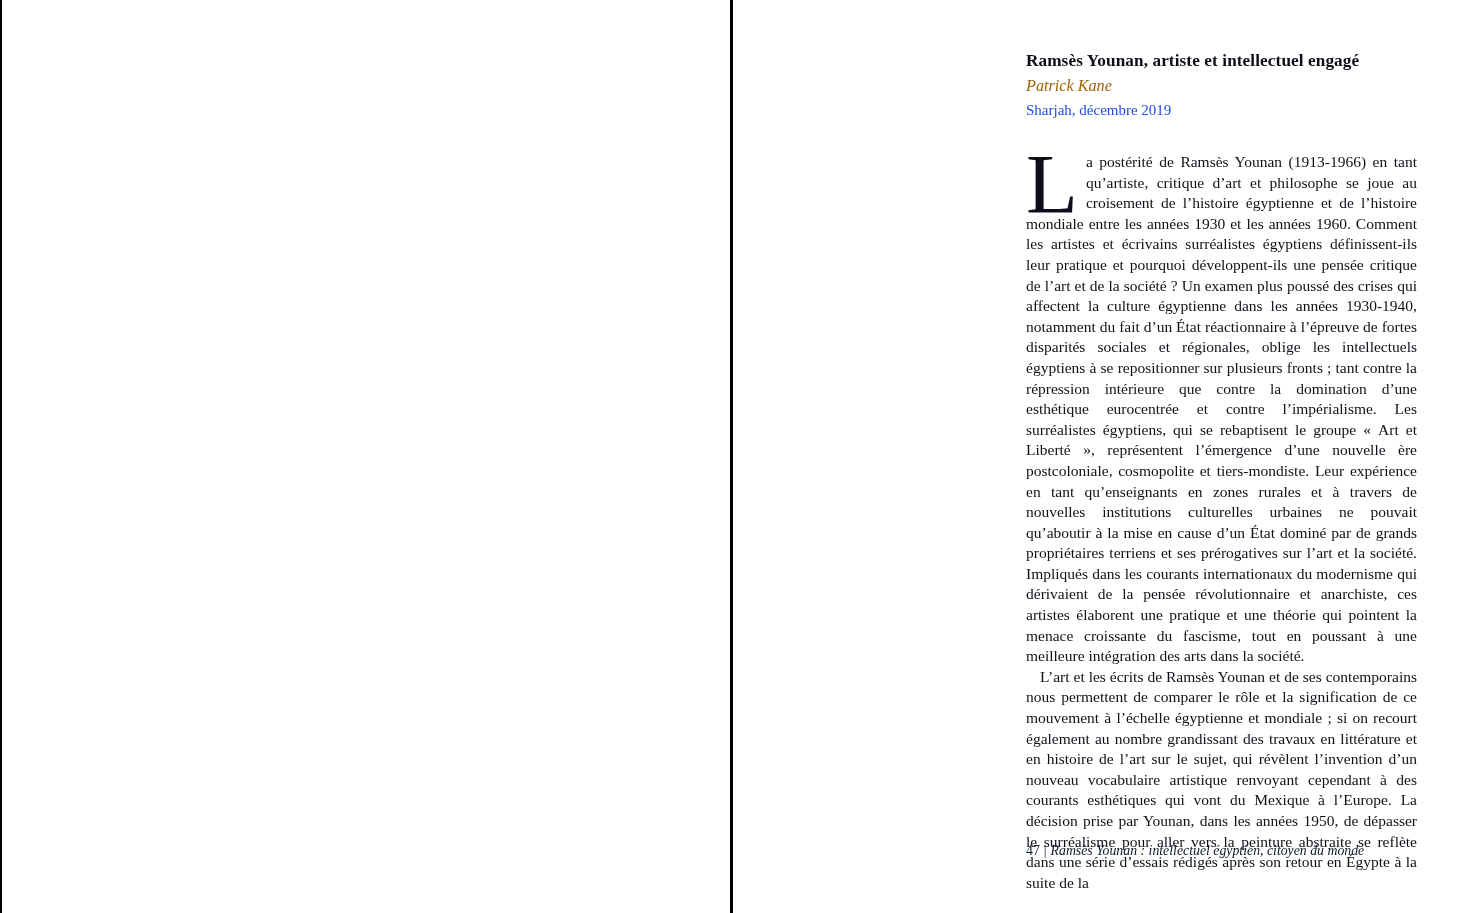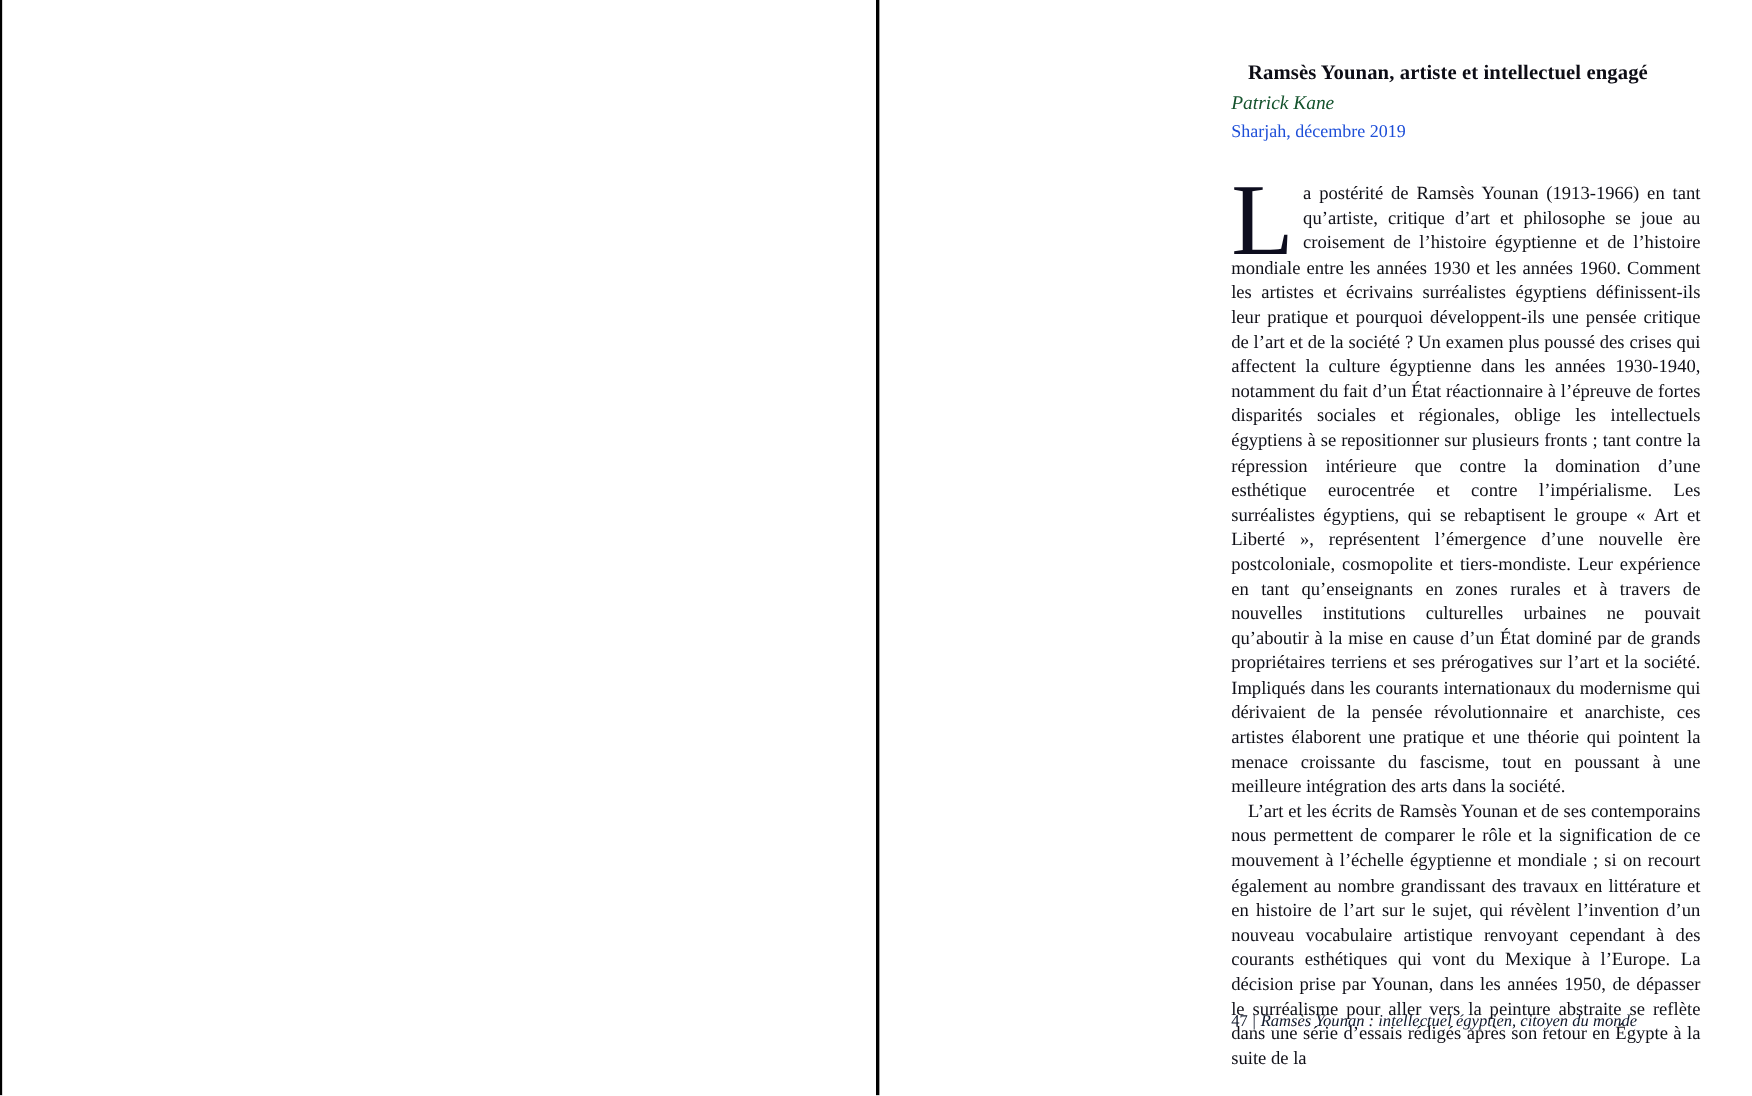--- a/index.html
+++ b/index.html
@@ -51,36 +51,36 @@
   .content {
     position: absolute;
     left: 293px; 
     top: 0;
     width: 391px;
     height: 913px;
   }
   .chapter-title {
     position: absolute;
     top: 51px;
-    left: 14px;
+    left: 0;
     width: 391px;
     margin: 0;
     font-size: 17.2px;
     font-weight: bold;
     letter-spacing: 0.1px;
     color: #0d0d16;
     white-space: nowrap;
   }
   .author-name {
     position: absolute;
     top: 77px;
     left: 0;
     font-style: italic;
     font-size: 16.2px;
-    color: #14532d;
+    color: #a16207;
   }
   .dateline {
     position: absolute;
     top: 102px;
     left: 0;
     font-size: 15px;
     color: #1d4ed8;
   }
   .body-text {
     position: absolute;

